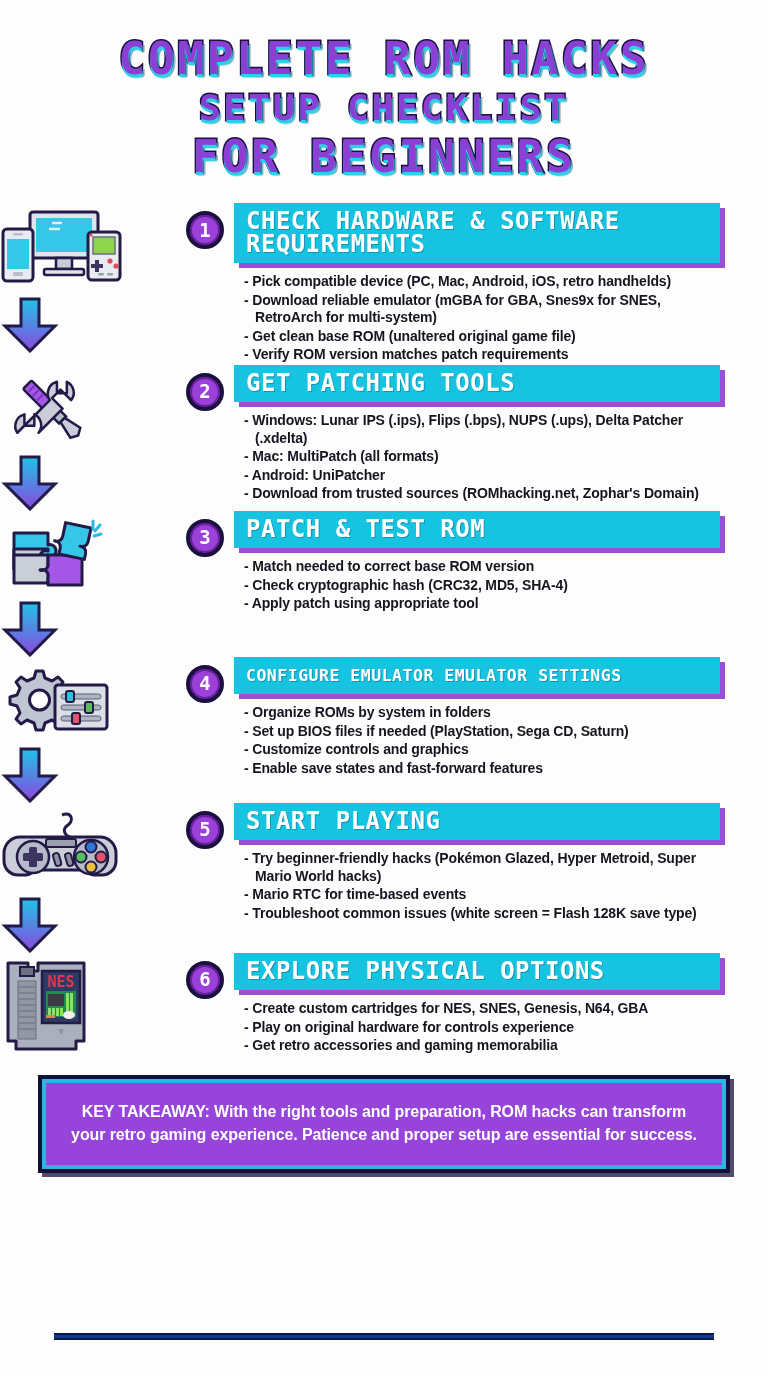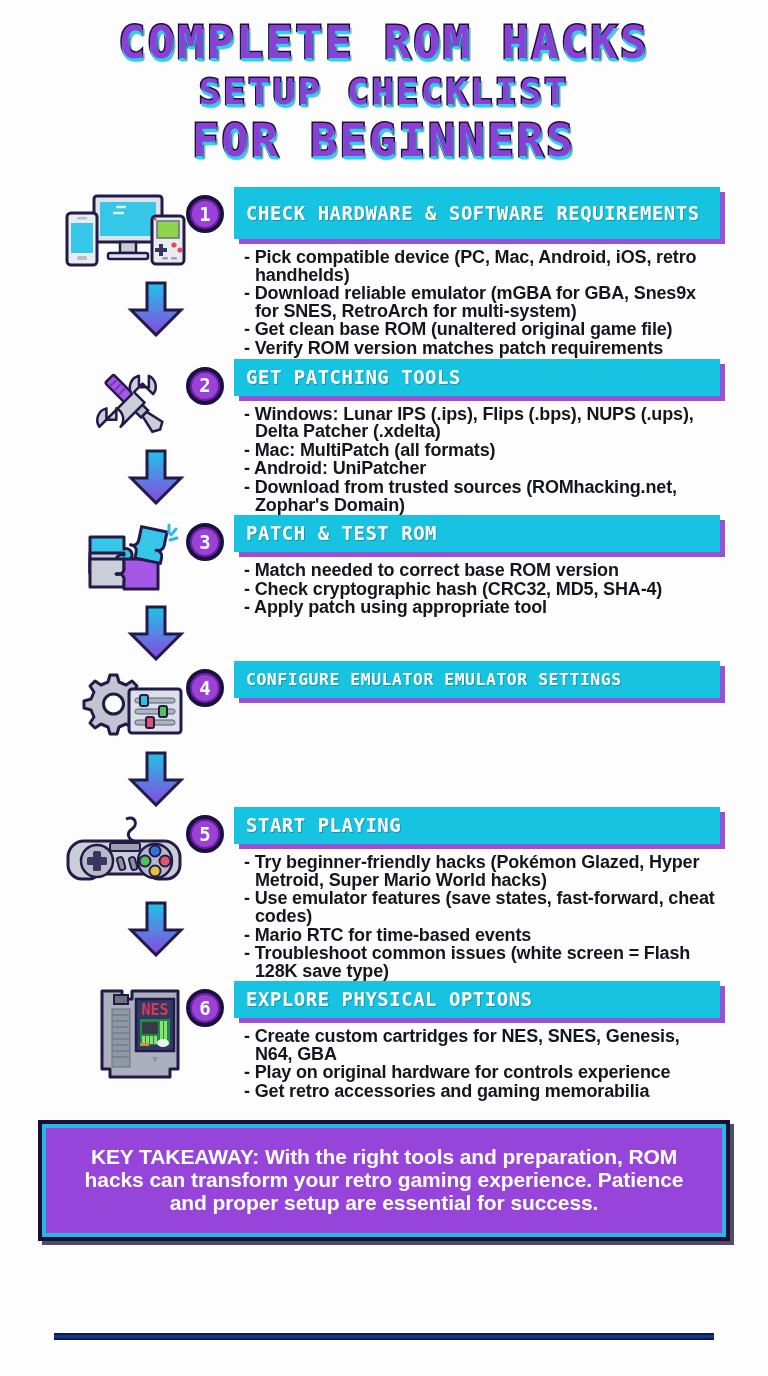--- a/index.html
+++ b/index.html
@@ -8,21 +8,21 @@
     width: 768px;
     height: 1376px;
     background: #fdfdfd;
     font-family: "Liberation Sans", sans-serif;
     overflow: hidden;
     position: relative;
   }
 
   
   .title-block {
-    padding-top: 18px;
+    padding-top: 34px;
     text-align: center;
   }
   .title-line {
     font-family: "DejaVu Sans Mono", monospace;
     font-weight: 700;
     font-size: 44px;
     line-height: 49px;
     letter-spacing: 3px;
     color: #8b3fd4;
     -webkit-text-stroke: 3px #1b1040;
@@ -43,21 +43,21 @@
     position: relative;
     display: flex;
     align-items: flex-start;
   }
 
   .icon-col {
     width: 186px;
     flex: 0 0 186px;
     display: flex;
     flex-direction: column;
-    align-items: flex-end;
+    align-items: flex-start;
     padding-top: 6px;
   }
 
   .art { position: relative; }
 
   .arrow-wrap {
     margin-top: 6px;
     display: flex;
     justify-content: center;
   }
@@ -90,37 +90,37 @@
     background: #16c3e0;
     box-shadow: 5px 5px 0 #9b4fd4;
     padding: 7px 10px 7px 12px;
     min-height: 34px;
     display: flex;
     align-items: center;
   }
   .hdr-text {
     font-family: "DejaVu Sans Mono", monospace;
     font-weight: 700;
-    font-size: 19px;
+    font-size: 24px;
     line-height: 23px;
     letter-spacing: .5px;
     color: #ffffff;
     text-shadow: 1px 1px 0 rgba(10,60,90,.35);
   }
   .hdr-bar.two-line { min-height: 52px; }
   .hdr-text.xsmall { font-size: 16.5px; }
 
   .bullets {
     margin: 10px 0 0 58px;
     list-style: none;
   }
   .bullets li {
     font-family: "Liberation Sans Narrow", "Liberation Sans", sans-serif;
     font-weight: 700;
-    font-size: 18px;
+    font-size: 14px;
     line-height: 17.6px;
     color: #15151f;
     padding-left: 11px;
     text-indent: -11px;
     margin-bottom: 1px;
     letter-spacing: -0.15px;
   }
 
   
   .takeaway-outer {
@@ -134,21 +134,21 @@
     padding: 4px;
   }
   .takeaway-inner {
     background: #9644da;
     padding: 17px 24px 19px 24px;
     text-align: center;
   }
   .takeaway-text {
     font-family: "Liberation Sans Narrow", "Liberation Sans", sans-serif;
     font-weight: 700;
-    font-size: 21px;
+    font-size: 16px;
     line-height: 23px;
     color: #ffffff;
     letter-spacing: -0.1px;
   }
 
   .footer-bar {
     position: absolute;
     left: 54px;
     right: 54px;
     bottom: 36px;
@@ -322,20 +322,26 @@
           </linearGradient>
             </defs>
           <path d="M21 2 H39 V29 H55 L30 54 L5 29 H21 Z" fill="url(#ag4)" stroke="#241a48" stroke-width="3" stroke-linejoin="miter"></path>
         </svg>
       </div>
     </div>
     <div class="body-col">
       <div class="hdr-bar">
         <div class="hdr-text xsmall">CONFIGURE EMULATOR EMULATOR SETTINGS</div>
       </div>
+      <ul class="bullets">
+        <li>- Organize ROMs by system in folders</li>
+        <li>- Set up BIOS files if needed (PlayStation, Sega CD, Saturn)</li>
+        <li>- Customize controls and graphics</li>
+        <li>- Enable save states and fast-forward features</li>
+      </ul>
     </div>
   </div>
 
   <div class="step">
     <div class="badge">5</div>
     <div class="icon-col">
       <div class="art">
         <svg width="122" height="78" viewBox="0 0 122 78">
           <path d="M62 6 c10 -4 12 6 6 10 c-6 4 -4 10 2 12" fill="none" stroke="#241a48" stroke-width="3"></path>
           <path d="M22 28 h78 a16 16 0 0 1 16 16 v8 a14 14 0 0 1 -14 14 h-8 a10 10 0 0 1 -8 -5 h-52 a10 10 0 0 1 -8 5 h-8 a14 14 0 0 1 -14 -14 v-8 a16 16 0 0 1 16 -16 z" fill="#c9ced9" stroke="#241a48" stroke-width="3" stroke-linejoin="round"></path>
@@ -363,21 +369,20 @@
           <path d="M21 2 H39 V29 H55 L30 54 L5 29 H21 Z" fill="url(#ag5)" stroke="#241a48" stroke-width="3" stroke-linejoin="miter"></path>
         </svg>
       </div>
     </div>
     <div class="body-col">
       <div class="hdr-bar">
         <div class="hdr-text">START PLAYING</div>
       </div>
       <ul class="bullets">
         <li>- Try beginner-friendly hacks (Pokémon Glazed, Hyper Metroid, Super Mario World hacks)</li>
-        <li>- Use emulator features (save states, fast-forward, cheat codes)</li>
         <li>- Mario RTC for time-based events</li>
         <li>- Troubleshoot common issues (white screen = Flash 128K save type)</li>
       </ul>
     </div>
   </div>
 
   <div class="step">
     <div class="badge">6</div>
     <div class="icon-col">
       <div class="art">

